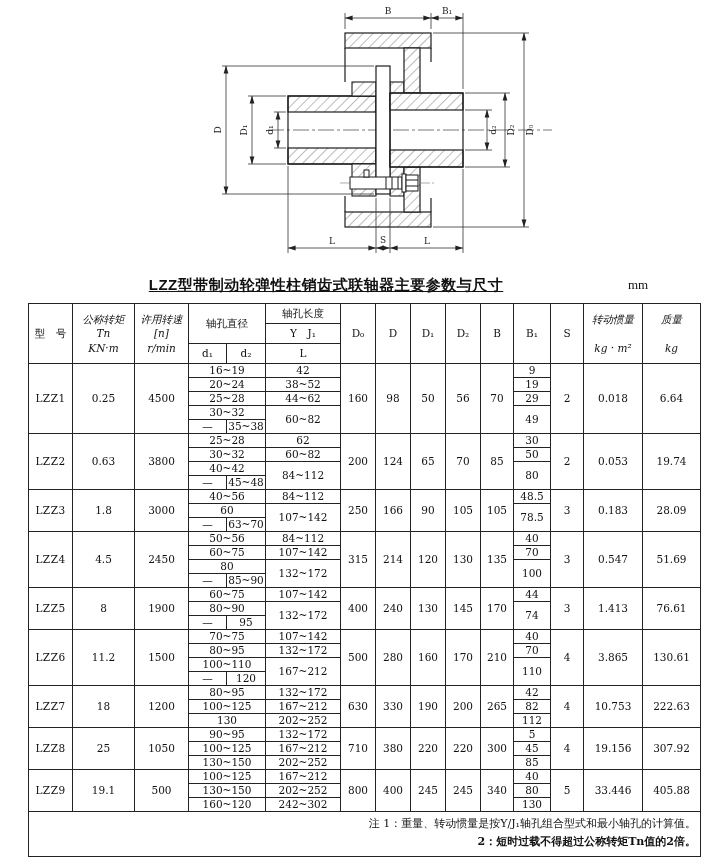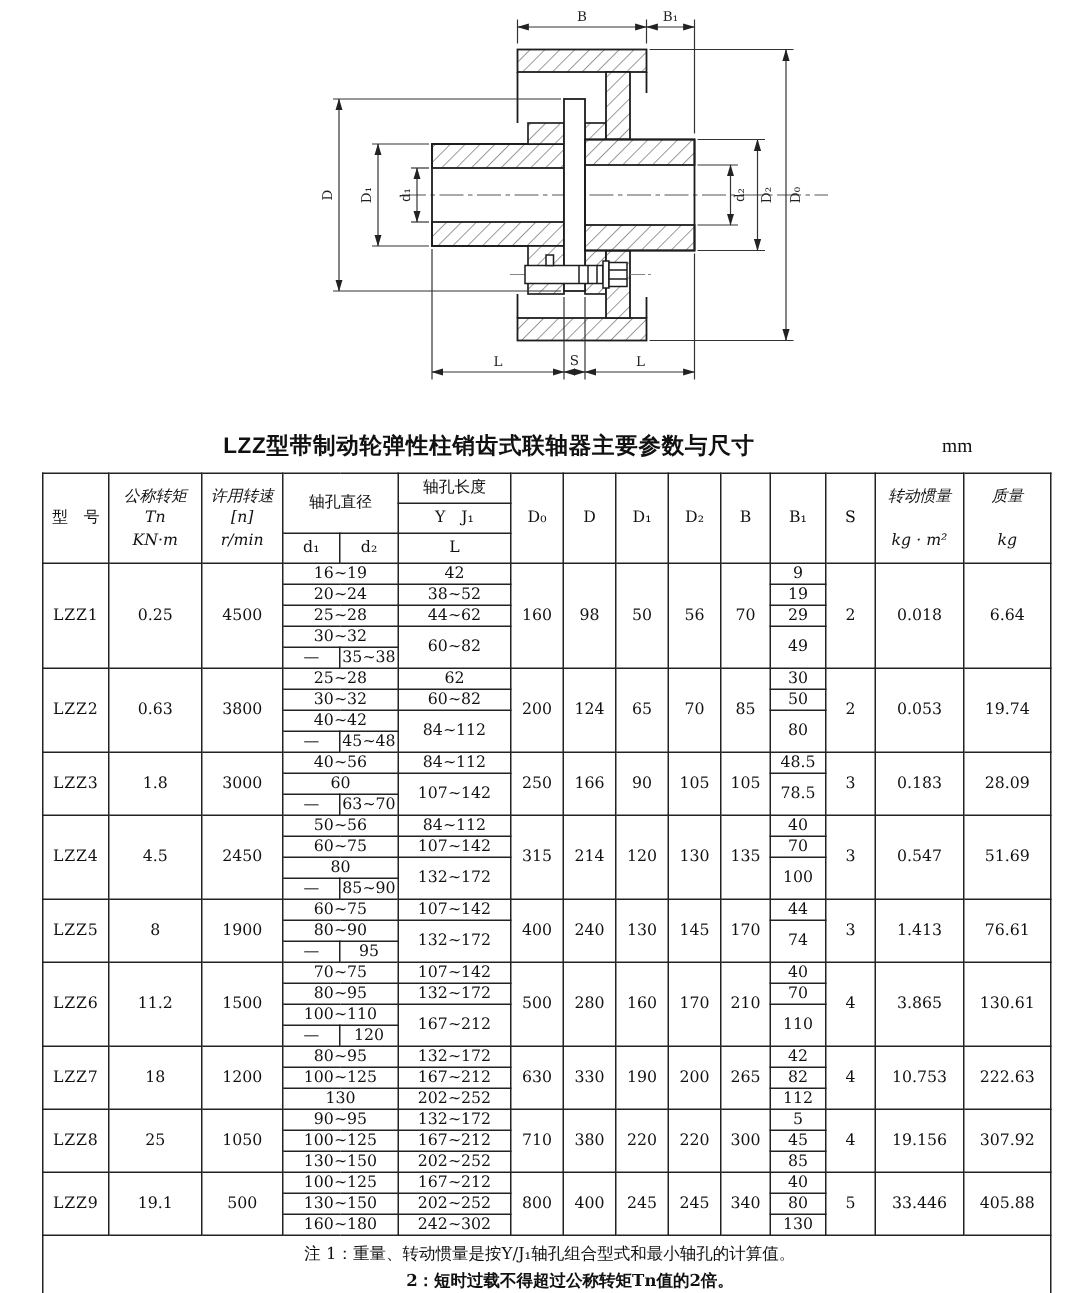--- a/index.html
+++ b/index.html
@@ -9,40 +9,40 @@
     position:relative; overflow:hidden;
   }
   .drawing { width:726px; height:268px; }
   svg text {
     font-family:"DejaVu Serif","Liberation Serif",serif;
     font-size:9px; fill:#222;
   }
   .title-row {
     position:relative; width:652px; text-align:center;
     font-family:"Liberation Sans","DejaVu Sans",sans-serif;
-    font-weight:bold; font-size:15px; margin:20px 0 8px 0; letter-spacing:0.5px;
+    font-weight:bold; font-size:15px; margin:8px 0 8px 0; letter-spacing:0.5px;text-decoration:underline;
   }
   .unit {
     position:absolute; left:628px; top:1px; font-weight:normal;
     font-family:"Liberation Serif","DejaVu Serif",serif; font-size:13px; letter-spacing:0;
   }
   table#param-table {
     border-collapse:collapse; table-layout:fixed;
     margin-left:28px; width:672px; font-size:10.5px;
   }
   #param-table td, #param-table th {
     border:1px solid #222; text-align:center; vertical-align:middle;
     padding:0; height:13px; line-height:1.12; font-weight:normal; overflow:hidden;
     font-family:"DejaVu Serif","Liberation Serif",serif;
   }
   #param-table thead th { height:19px; }
   #param-table thead th div { line-height:1.35;font-style:italic; }
   #param-table td.model { letter-spacing:0.5px; }
   #param-table tfoot td.notes {
-    text-align:center; height:auto; padding:3px 4px 6px 8px;
+    text-align:right; height:auto; padding:3px 4px 6px 8px;
     font-size:11px; line-height:1.6;
   }
   #param-table tfoot td.notes .n2 { padding-left:27px;font-weight:bold; }
 </style>
 </head>
 <body>
 
 <div class="drawing">
 <svg width="726" height="268" viewBox="0 0 726 268">
   <defs>
@@ -461,21 +461,21 @@
         <td rowspan="3">5</td>
         <td rowspan="3">33.446</td>
         <td rowspan="3">405.88</td>
       </tr>
       <tr>
         <td colspan="2">130~150</td>
         <td>202~252</td>
         <td>80</td>
       </tr>
       <tr>
-        <td colspan="2">160~180</td>
+        <td colspan="2">160~120</td>
         <td>242~302</td>
         <td>130</td>
       </tr>
     </tbody>
   <tfoot>
     <tr>
       <td colspan="15" class="notes">
         <div>注 1：重量、转动惯量是按Y/J₁轴孔组合型式和最小轴孔的计算值。</div>
         <div class="n2">2：短时过载不得超过公称转矩Tn值的2倍。</div>
       </td>

